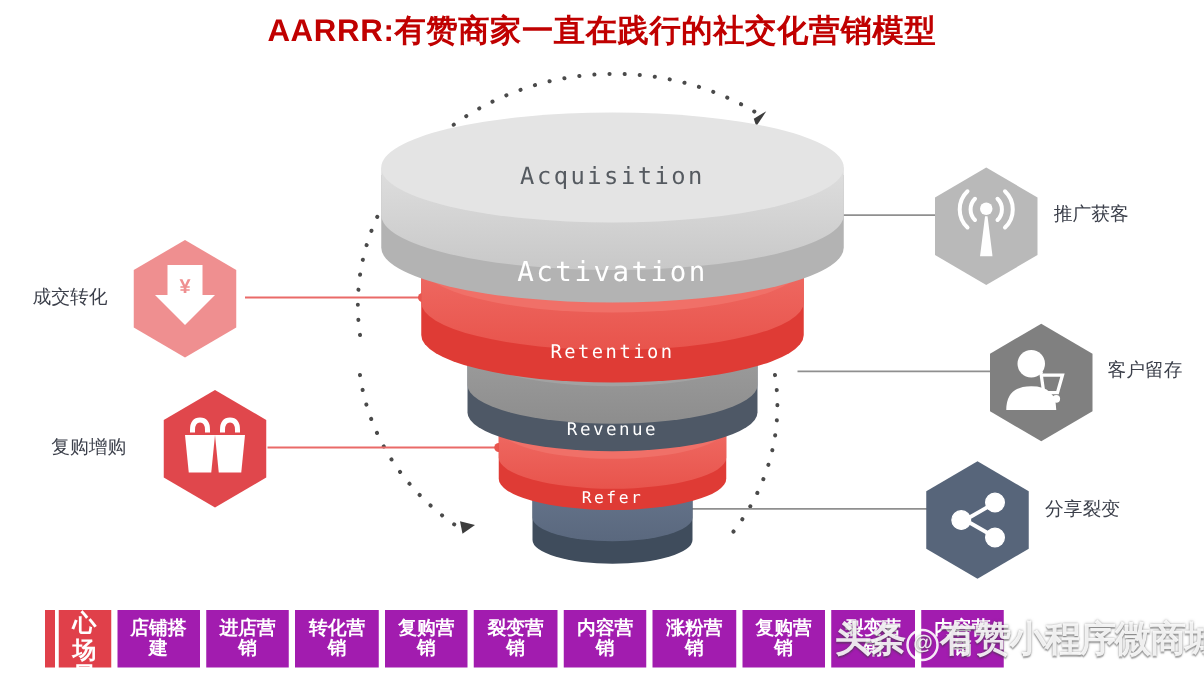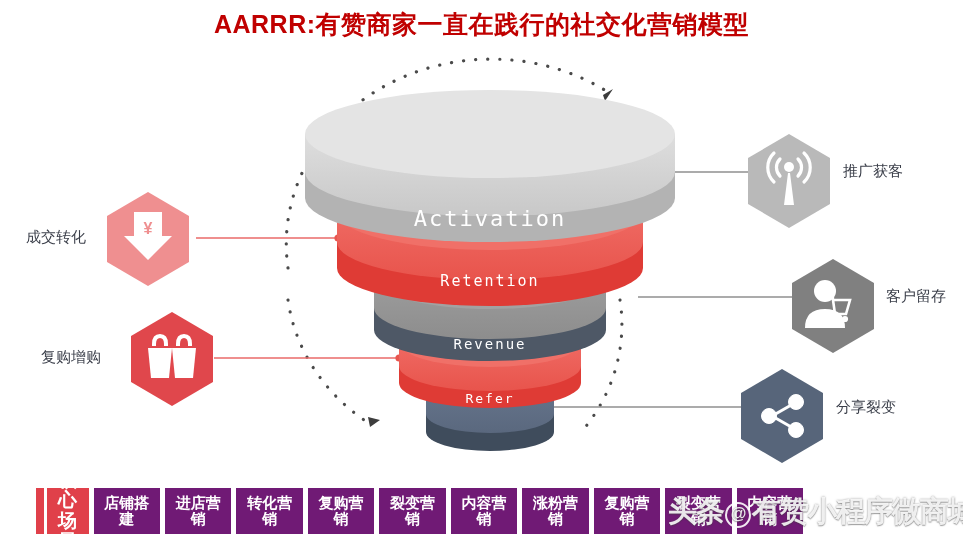--- a/index.html
+++ b/index.html
@@ -48,21 +48,21 @@
     position:absolute;
     left:36px;top:488px;
     height:46px;
     display:flex;
     align-items:stretch;
   }
   .tag-accent{
     width:9px;background:#e0404a;margin-right:3px;
   }
   .tag{
-    background:#701a75;
+    background:#a21caf;
     color:#ffffff;
     font-size:15px;
     font-weight:700;
     display:flex;align-items:center;justify-content:center;
     padding:0 8px;
     margin-right:5px;
     min-width:66px;
     box-sizing:border-box;
     letter-spacing:0px;
     line-height:1.08;
@@ -232,20 +232,21 @@
       <g fill="#ffffff" stroke="#ffffff">
         <line x1="772" y1="416" x2="793" y2="404" stroke-width="3"></line>
         <line x1="772" y1="416" x2="793" y2="428" stroke-width="3"></line>
         <circle cx="769" cy="416" r="7.5"></circle>
         <circle cx="796" cy="402" r="7.5"></circle>
         <circle cx="796" cy="430" r="7.5"></circle>
       </g>
     </g>
   </svg>
 
+  <div class="flabel" style="left:340px;top:130px;width:300px;font-size:19px;color:#555a60;">Acquisition</div>
   <div class="flabel" style="left:340px;top:206px;width:300px;font-size:22px;color:#ffffff;">Activation</div>
   <div class="flabel" style="left:365px;top:272px;width:250px;font-size:15px;color:#ffffff;">Retention</div>
   <div class="flabel" style="left:390px;top:336px;width:200px;font-size:14px;color:#ffffff;">Revenue</div>
   <div class="flabel" style="left:415px;top:391px;width:150px;font-size:13px;color:#ffffff;">Refer</div>
 
   <div class="hexlabel" style="left:26px;top:228px;">成交转化</div>
   <div class="hexlabel" style="left:41px;top:348px;">复购增购</div>
 
   <div class="hexlabel" style="left:843px;top:162px;">推广获客</div>
   <div class="hexlabel" style="left:886px;top:287px;">客户留存</div>

